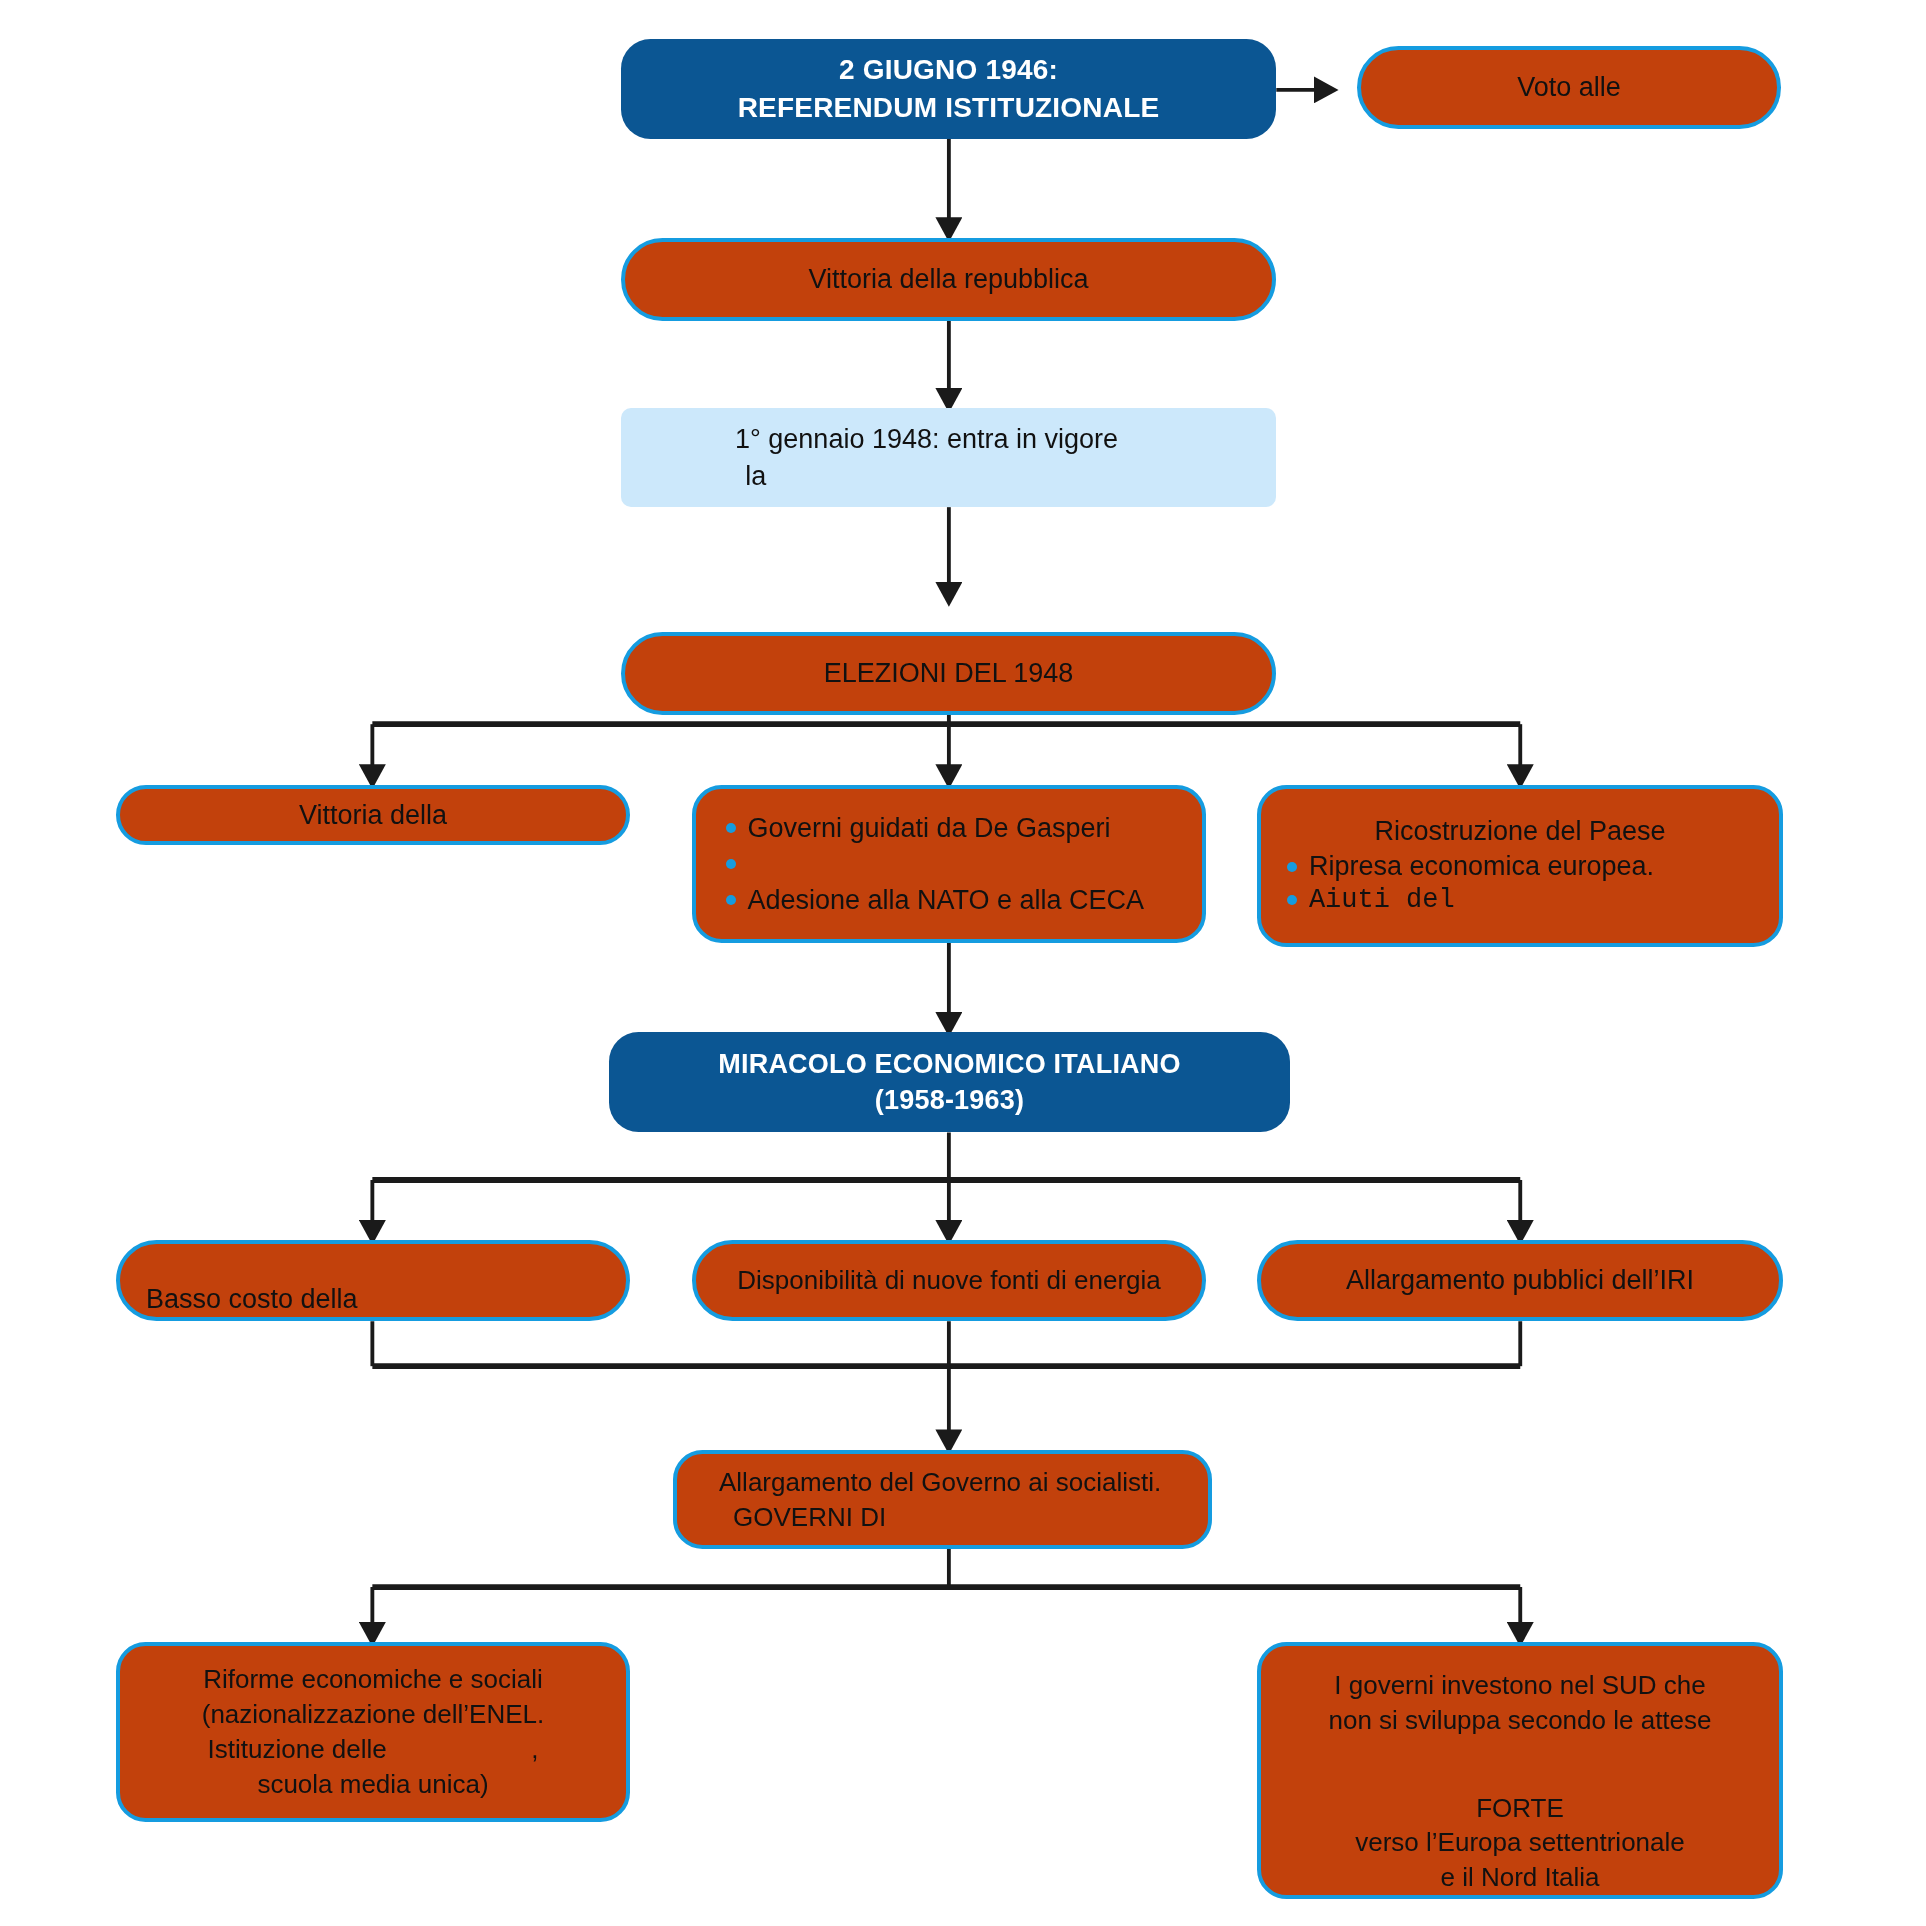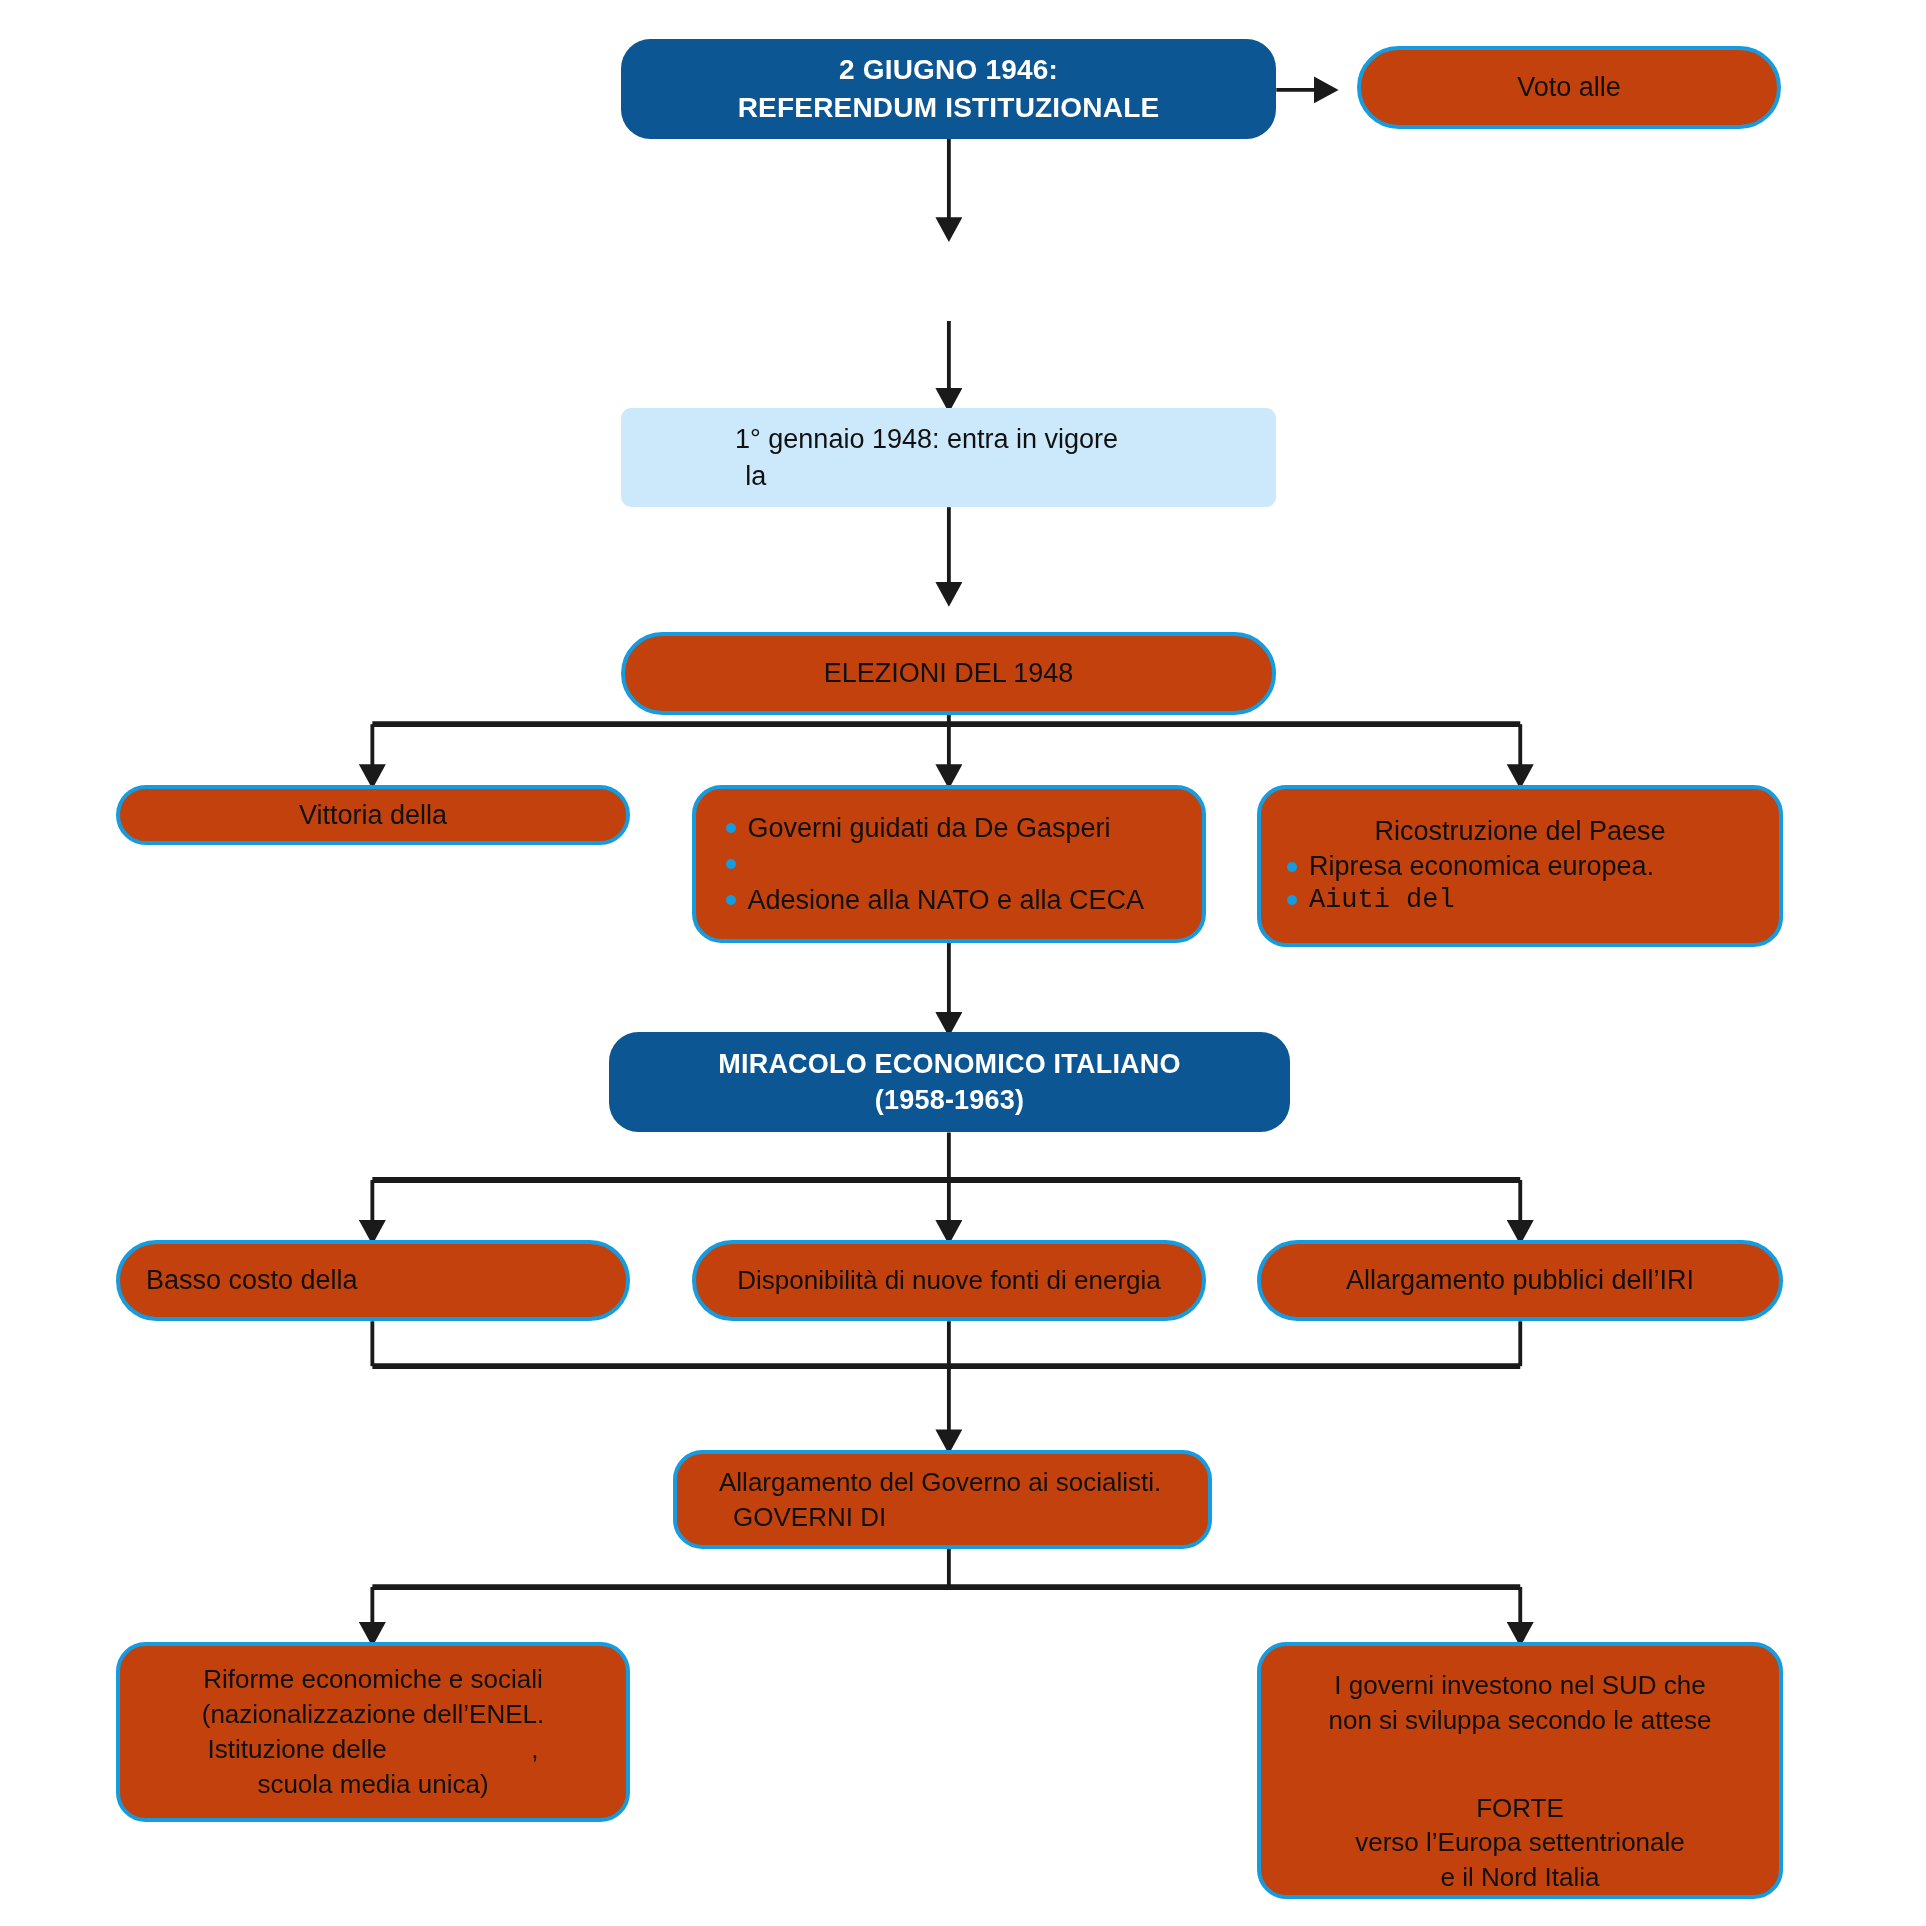--- a/index.html
+++ b/index.html
@@ -157,20 +157,23 @@
 
   <div class="node solid" style="left:621px; top:39px; width:655px; height:100px;">
     <div class="line t44">2 GIUGNO 1946:</div>
     <div class="line t44">REFERENDUM ISTITUZIONALE</div>
   </div>
 
   <div class="node outline pill" style="left:1357px; top:46px; width:424px; height:83px;">
     <div class="line t42">Voto alle</div>
   </div>
 
+  <div class="node outline pill" style="left:621px; top:238px; width:655px; height:83px;">
+    <div class="line t42">Vittoria della repubblica</div>
+  </div>
 
   <div class="node soft align-left" style="left:621px; top:408px; width:655px; height:99px; padding-left:114px;">
     <div class="line t42">1° gennaio 1948: entra in vigore</div>
     <div class="line t42" style="padding-left:10.3px;">la</div>
   </div>
 
   <div class="node outline pill" style="left:621px; top:602px; width:655px; height:83px;margin-top:30px;">
     <div class="line t42">ELEZIONI DEL 1948</div>
   </div>
 
@@ -207,21 +210,21 @@
         <span class="bullet-text">Aiuti del</span>
       </div>
     </div>
   </div>
 
   <div class="node solid" style="left:609px; top:1032px; width:681px; height:100px;">
     <div class="line t42">MIRACOLO ECONOMICO ITALIANO</div>
     <div class="line t42">(1958-1963)</div>
   </div>
 
-  <div class="node outline pill align-left pad-left" style="left:116px; top:1240px; width:514px; height:81px;">
+  <div class="node outline pill align-left pad-left" style="left:116px; top:1240px; width:514px; height:81px;justify-content:flex-end;">
     <div class="line t42">Basso costo della</div>
   </div>
 
   <div class="node outline pill" style="left:692px; top:1240px; width:514px; height:81px;">
     <div class="line t40">Disponibilità di nuove fonti di energia</div>
   </div>
 
   <div class="node outline pill" style="left:1257px; top:1240px; width:526px; height:81px;">
     <div class="line t42">Allargamento pubblici dell’IRI</div>
   </div>

